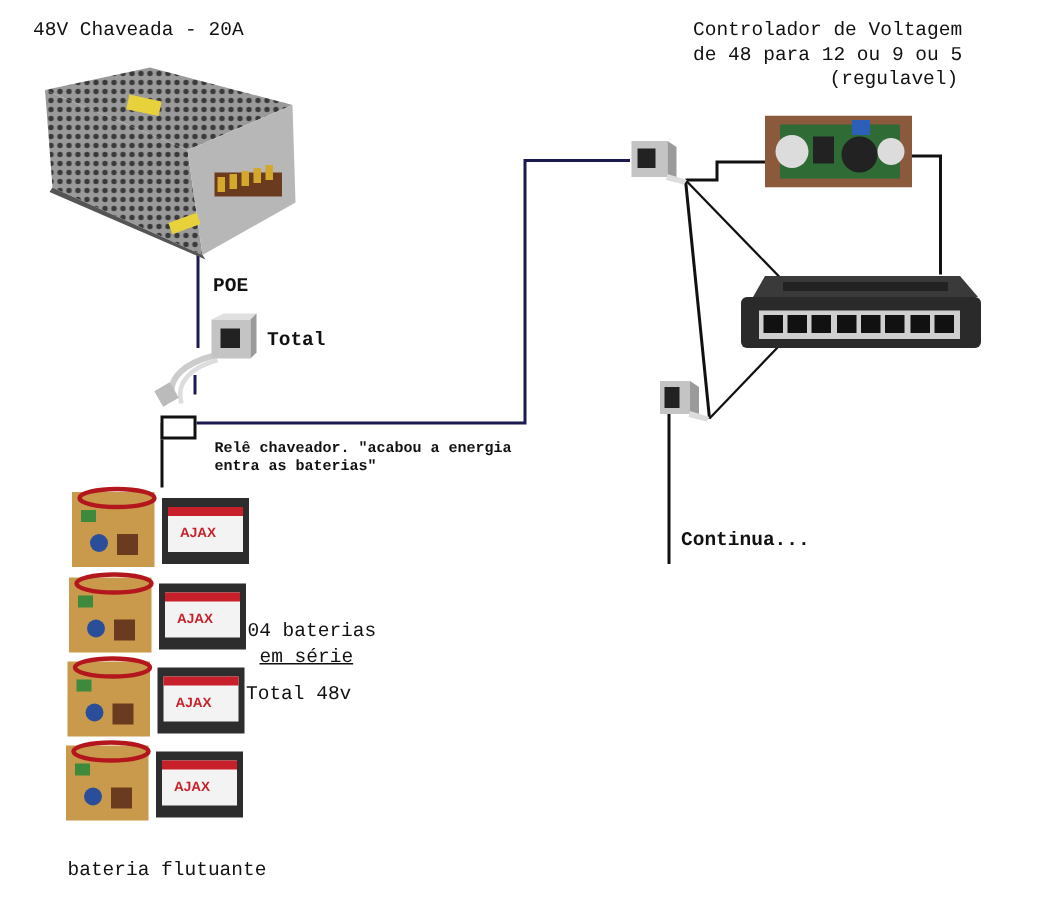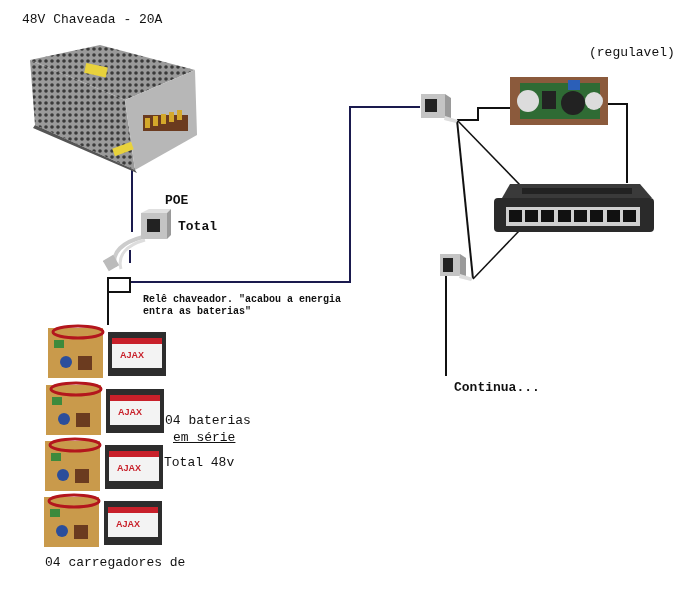--- a/index.html
+++ b/index.html
@@ -33,30 +33,32 @@
     <line x1="457" y1="120" x2="551" y2="217" stroke="#111" stroke-width="1.5"></line>
 
     <line x1="457" y1="120" x2="473" y2="279" stroke="#111" stroke-width="2"></line>
 
     <line x1="473" y1="279" x2="519" y2="231" stroke="#111" stroke-width="1.5"></line>
 
     <line x1="446" y1="270" x2="446" y2="376" stroke="#111" stroke-width="2"></line>
   </svg>
 
   <div class="lbl" style="left:22px;top:12px;">48V Chaveada - 20A</div>
-  <div class="lbl" style="left:553px;top:45px;margin-left:36px;">(regulavel)</div>
-  <div class="lbl b" style="left:142px;top:193px;margin-left:23px;">POE</div>
+  <div class="lbl" style="left:462px;top:12px;">Controlador de Voltagem</div>
+  <div class="lbl" style="left:462px;top:29px;">de 48 para 12 ou 9 ou 5</div>
+  <div class="lbl" style="left:553px;top:45px;">(regulavel)</div>
+  <div class="lbl b" style="left:142px;top:183px;">POE</div>
   <div class="lbl b" style="left:178px;top:219px;">Total</div>
   <div class="lbl sm" style="left:143px;top:294px;">Relê chaveador. "acabou a energia</div>
   <div class="lbl sm" style="left:143px;top:306px;">entra as baterias"</div>
   <div class="lbl" style="left:165px;top:413px;">04 baterias</div>
   <div class="lbl" style="left:173px;top:430px;text-decoration:underline;">em série</div>
   <div class="lbl" style="left:164px;top:455px;">Total 48v</div>
-  <div class="lbl" style="left:45px;top:555px;">04 carregadores de</div>
-  <div class="lbl b" style="left:454px;top:380px;">Continua...</div>
+  <div class="lbl" style="left:45px;top:572px;">bateria flutuante</div>
+  <div class="lbl b" style="left:454px;top:352px;">Continua...</div>
 
   <svg class="comp" style="left:25px;top:40px;" width="180" height="135">
     <defs>
       <pattern id="mesh" width="6" height="6" patternUnits="userSpaceOnUse">
         <rect width="6" height="6" fill="#9a9a9a"></rect>
         <circle cx="3" cy="3" r="1.8" fill="#3a3a3a"></circle>
       </pattern>
     </defs>
     <polygon points="5,20 75,5 170,30 100,60" fill="url(#mesh)"></polygon>
     <polygon points="5,20 100,60 110,130 10,85" fill="url(#mesh)"></polygon>

